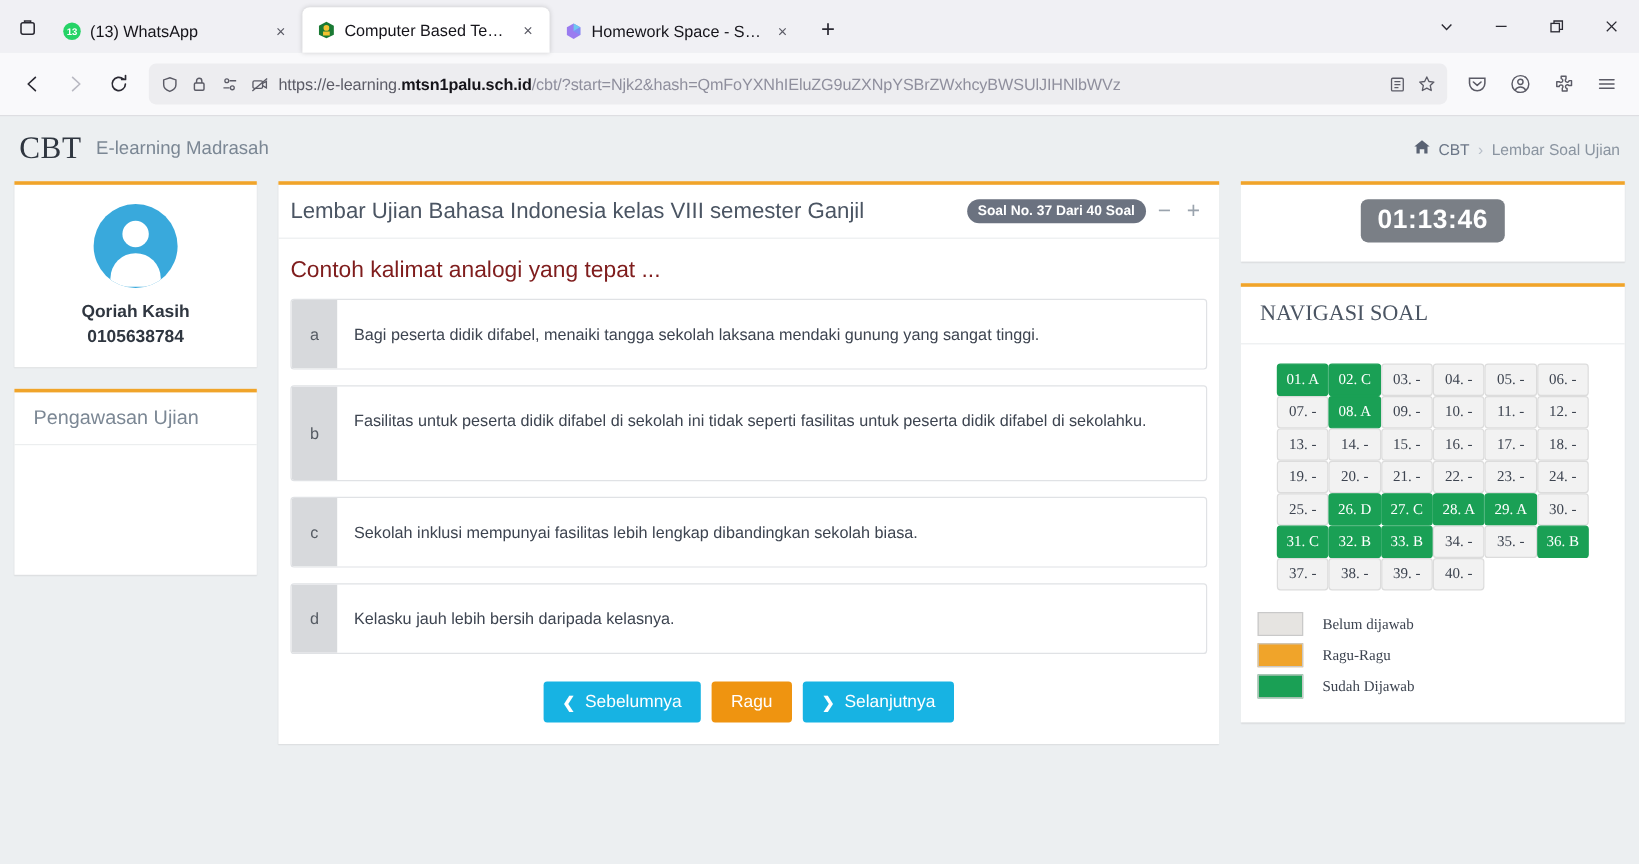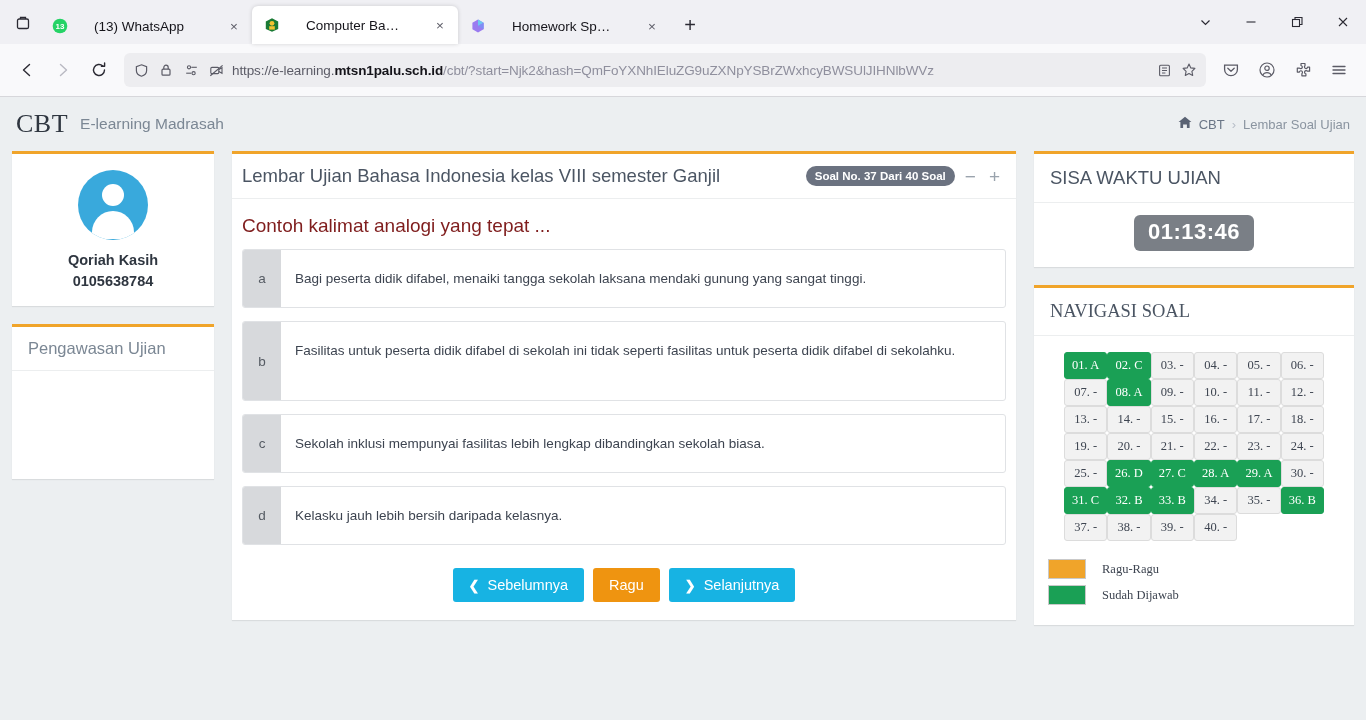--- a/index.html
+++ b/index.html
@@ -23,21 +23,21 @@
     position: relative;
   }
   .tab-list-btn {
     width: 34px; height: 34px; margin-bottom: 4px;
     display: flex; align-items: center; justify-content: center;
     border-radius: 4px; flex: 0 0 auto;
   }
   .tab {
     height: 36px;
     display: flex; align-items: center;
-    gap: 26px;
+    gap: 7px;
     padding: 0 8px 0 12px;
     border-radius: 6px 6px 0 0;
     margin-bottom: 0px;
     font-size: 13.5px;
     color: #15141a;
     position: relative;
     white-space: nowrap;
   }
   .tab.inactive { width: 212px; }
   .tab.active {
@@ -533,23 +533,20 @@
             <button class="btn btn-info">
               <span class="chev">❯</span>
               <span>Selanjutnya</span>
             </button>
           </div>
         </div>
       </div>
 
       <div class="col-right">
         <div class="panel">
-          <div class="timer-head">
-            <span class="th">SISA WAKTU UJIAN</span>
-          </div>
           <div class="timer-body">
             <span class="timer-pill">01:13:46</span>
           </div>
         </div>
 
         <div class="panel nav-panel">
           <div class="nav-head">
             <span class="nh">NAVIGASI SOAL</span>
           </div>
           <div class="nav-grid" id="nav-grid">
@@ -589,20 +586,24 @@
               <div class="qbtn">34. -</div>
               <div class="qbtn">35. -</div>
               <div class="qbtn answered">36. B</div>
               <div class="qbtn">37. -</div>
               <div class="qbtn">38. -</div>
               <div class="qbtn">39. -</div>
               <div class="qbtn">40. -</div>
             </div>
           <div class="legend" id="legend">
               <div class="legend-row">
+                <span class="legend-sw" style="background: rgb(230, 228, 225);"></span>
+                <span class="legend-label">Belum dijawab</span>
+              </div>
+              <div class="legend-row">
                 <span class="legend-sw" style="background: rgb(240, 164, 42);"></span>
                 <span class="legend-label">Ragu-Ragu</span>
               </div>
               <div class="legend-row">
                 <span class="legend-sw" style="background: rgb(26, 160, 85);"></span>
                 <span class="legend-label">Sudah Dijawab</span>
               </div>
             </div>
         </div>
       </div>

